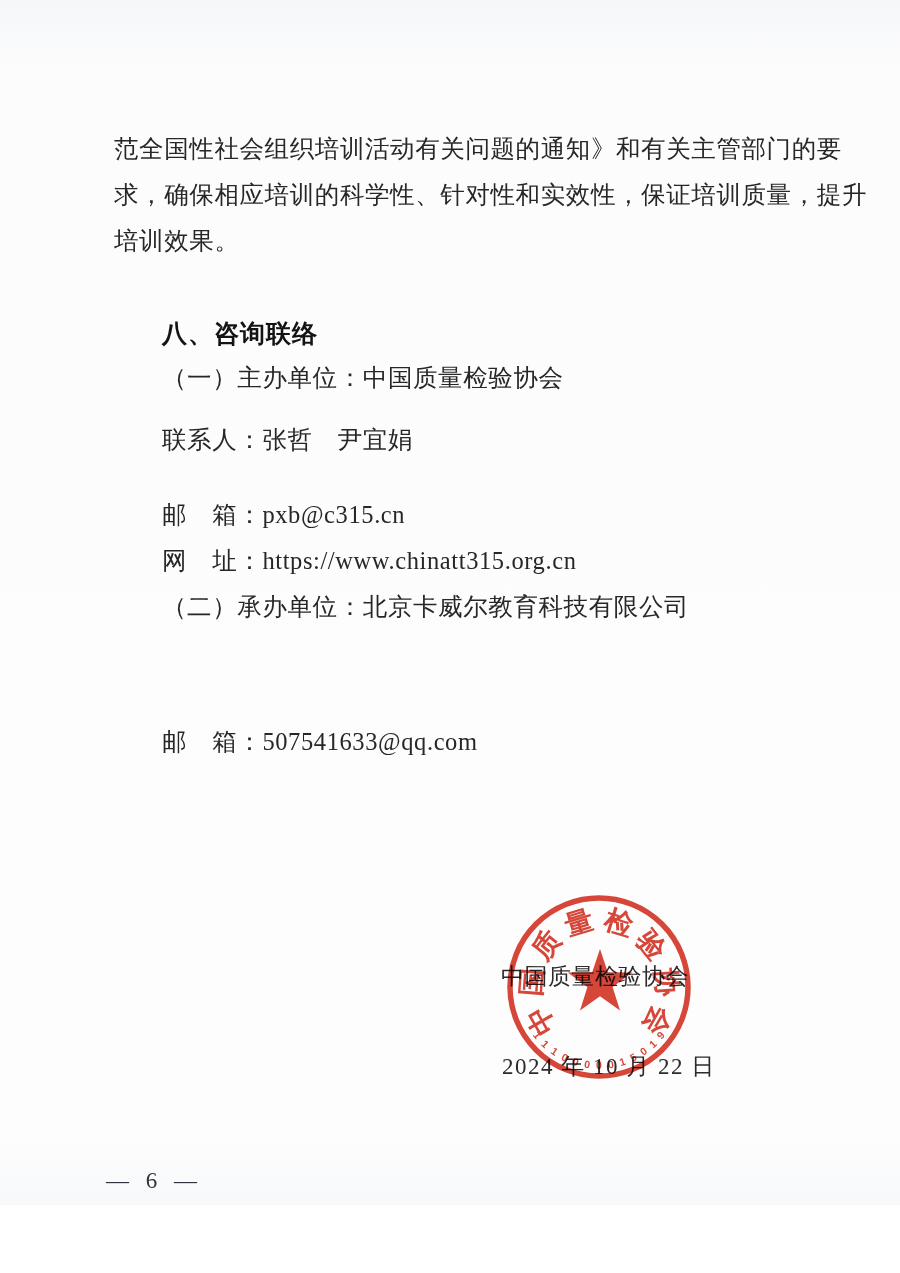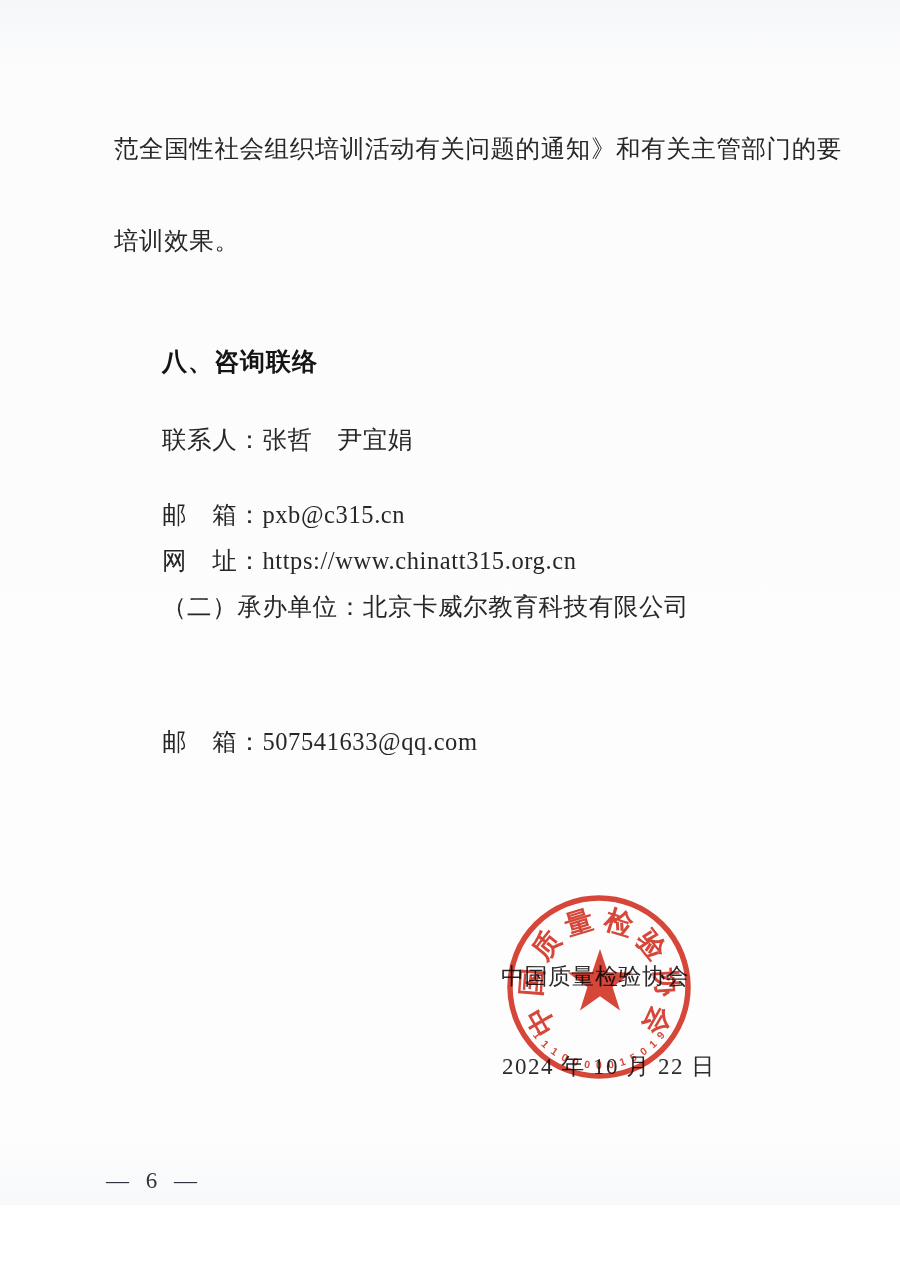--- a/index.html
+++ b/index.html
@@ -25,21 +25,20 @@
     line-height:1.2;
   }
   .l-margin{left:114px;}
   .l-indent{left:162px;}
   .heading{
     font-family:"Liberation Sans","DejaVu Sans",sans-serif;
     font-weight:700;
     color:#141414;
     font-size:25px;
     letter-spacing:1px;
-    margin-top:28px;
   }
   .sig-org{
     position:absolute;
     left:501px;top:961px;
     font-size:23px;
     letter-spacing:0.5px;
     color:#2b2b2b;
     white-space:nowrap;
   }
   .sig-date{
@@ -80,25 +79,27 @@
     letter-spacing:1px;
     white-space:nowrap;
   }
 </style>
 </head>
 <body>
 
 <div class="page">
 
   <div class="line l-margin" style="top:134px">范全国性社会组织培训活动有关问题的通知》和有关主管部门的要</div>
+  <div class="line l-margin" style="top:180px">求，确保相应培训的科学性、针对性和实效性，保证培训质量，提升</div>
   <div class="line l-margin" style="top:226px">培训效果。</div>
 
 
   <div class="line l-indent heading" style="top:318px">八、咨询联络</div>
 
+  <div class="line l-indent" style="top:363px">（一）主办单位：中国质量检验协会</div>
   <div class="line l-indent" style="top:425px">联系人：张哲　尹宜娟</div>
   <div class="line l-indent" style="top:500px">邮　箱：pxb@c315.cn</div>
   <div class="line l-indent" style="top:546px">网　址：https://www.chinatt315.org.cn</div>
   <div class="line l-indent" style="top:592px">（二）承办单位：北京卡威尔教育科技有限公司</div>
   <div class="line l-indent" style="top:727px">邮　箱：507541633@qq.com</div>
 
 
   <div class="sig-org">中国质量检验协会</div>
   <div class="sig-date">2024 年 10 月 22 日</div>
 

